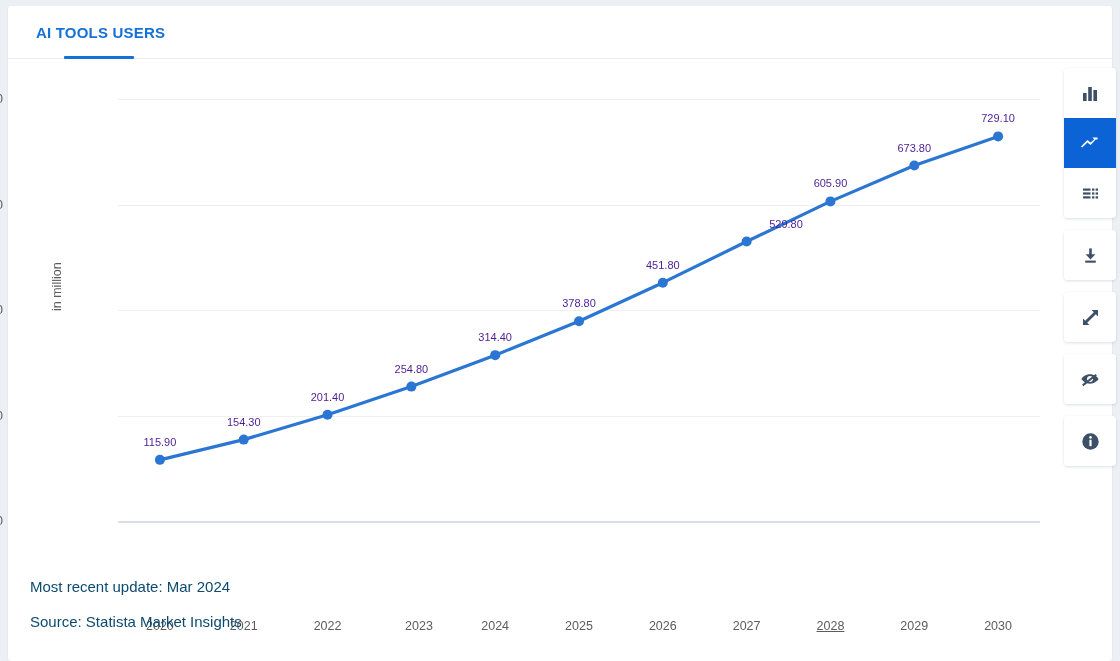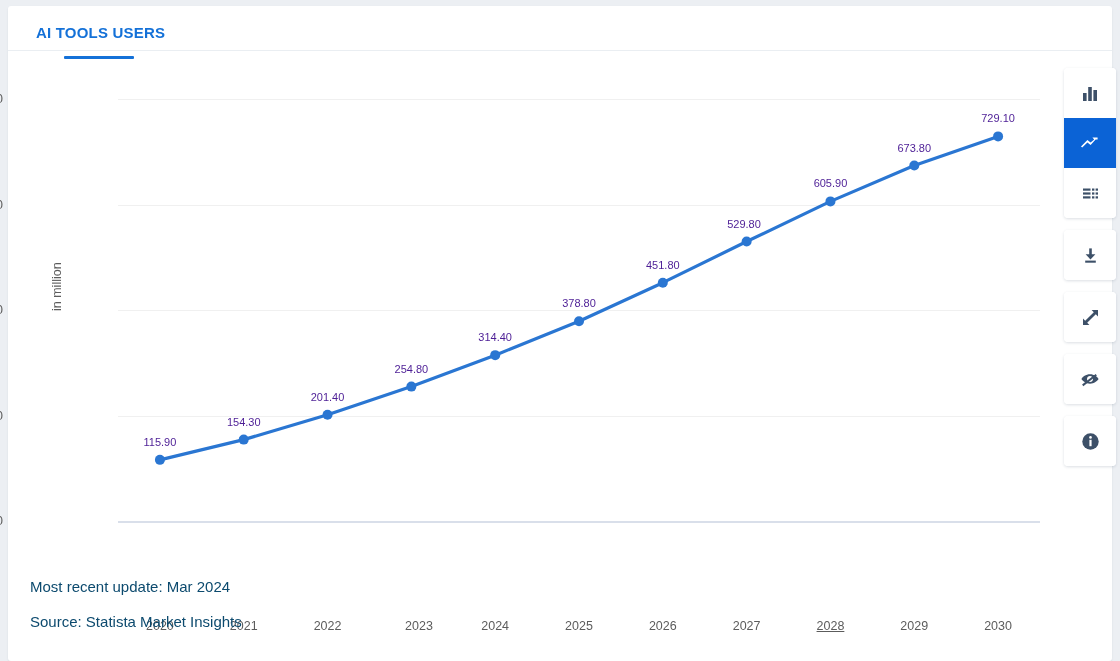--- a/index.html
+++ b/index.html
@@ -24,21 +24,21 @@
     height: 655px;
     background: #ffffff;
     border-radius: 3px;
     box-shadow: 0 1px 2px rgba(20,40,70,.09);
   }
   
   .tabbar {
     position: absolute;
     left: 0; top: 0;
     width: 100%;
-    height: 45px;
+    height: 53px;
     border-bottom: 1px solid #eaeef2;
     box-sizing: border-box;
   }
   .tab {
     position: absolute;
     left: 22px;
     top: 0;
     height: 53px;
     box-sizing: border-box;
     display: flex;
@@ -228,21 +228,21 @@
             <circle cx="796.2727272727273" cy="66.57050000000004" r="5" fill="#2a76d2"></circle>
             <circle cx="880.090909090909" cy="37.39974999999998" r="5" fill="#2a76d2"></circle>
           </svg>
           <div class="dlabel" style="left: 41.9091px; top: 348.863px;">115.90</div>
           <div class="dlabel" style="left: 125.727px; top: 328.607px;">154.30</div>
           <div class="dlabel" style="left: 209.545px; top: 303.761px;">201.40</div>
           <div class="dlabel" style="left: 293.364px; top: 275.593px;">254.80</div>
           <div class="dlabel" style="left: 377.182px; top: 244.154px;">314.40</div>
           <div class="dlabel" style="left: 461px; top: 210.183px;">378.80</div>
           <div class="dlabel" style="left: 544.818px; top: 171.675px;">451.80</div>
-          <div class="dlabel" style="left: 612px; top: 130.53px; padding-left: 28px;">529.80</div>
+          <div class="dlabel" style="left: 654px; top: 130.53px; padding-left: 28px;">529.80</div>
           <div class="dlabel" style="left: 712.455px; top: 90.3877px;">605.90</div>
           <div class="dlabel" style="left: 796.273px; top: 54.5705px;">673.80</div>
           <div class="dlabel" style="left: 880.091px; top: 25.3997px;">729.10</div>
         </div>
     </div>
 
     <div class="footer">
       <div class="foot-line">Most recent update: Mar 2024</div>
       <div class="foot-line">Source: Statista Market Insights</div>
     </div>

